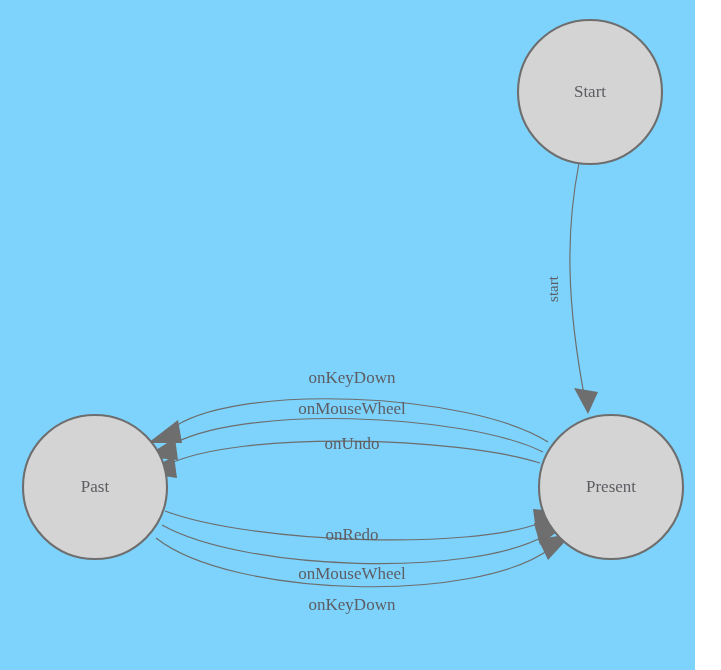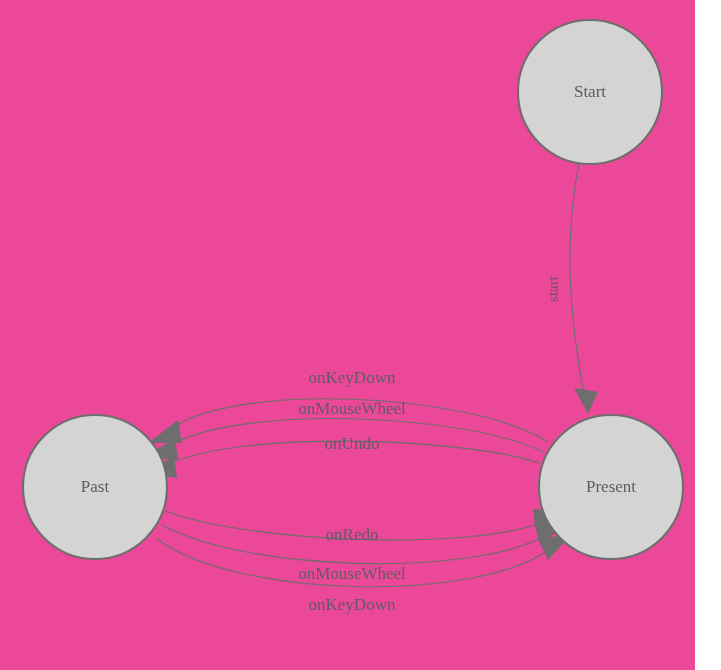--- a/index.html
+++ b/index.html
@@ -10,21 +10,21 @@
   body {
     width: 721px;
     height: 670px;
     overflow: hidden;
     font-family: "Liberation Serif", "DejaVu Serif", serif;
   }
   #diagram-root {
     position: relative;
     width: 695px;
     height: 670px;
-    background: #ec4899;
+    background: #7dd3fc;
   }
   #graph-svg {
     position: absolute;
     top: 0;
     left: 0;
     width: 721px;
     height: 670px;
     display: block;
   }
   .node-circle {

